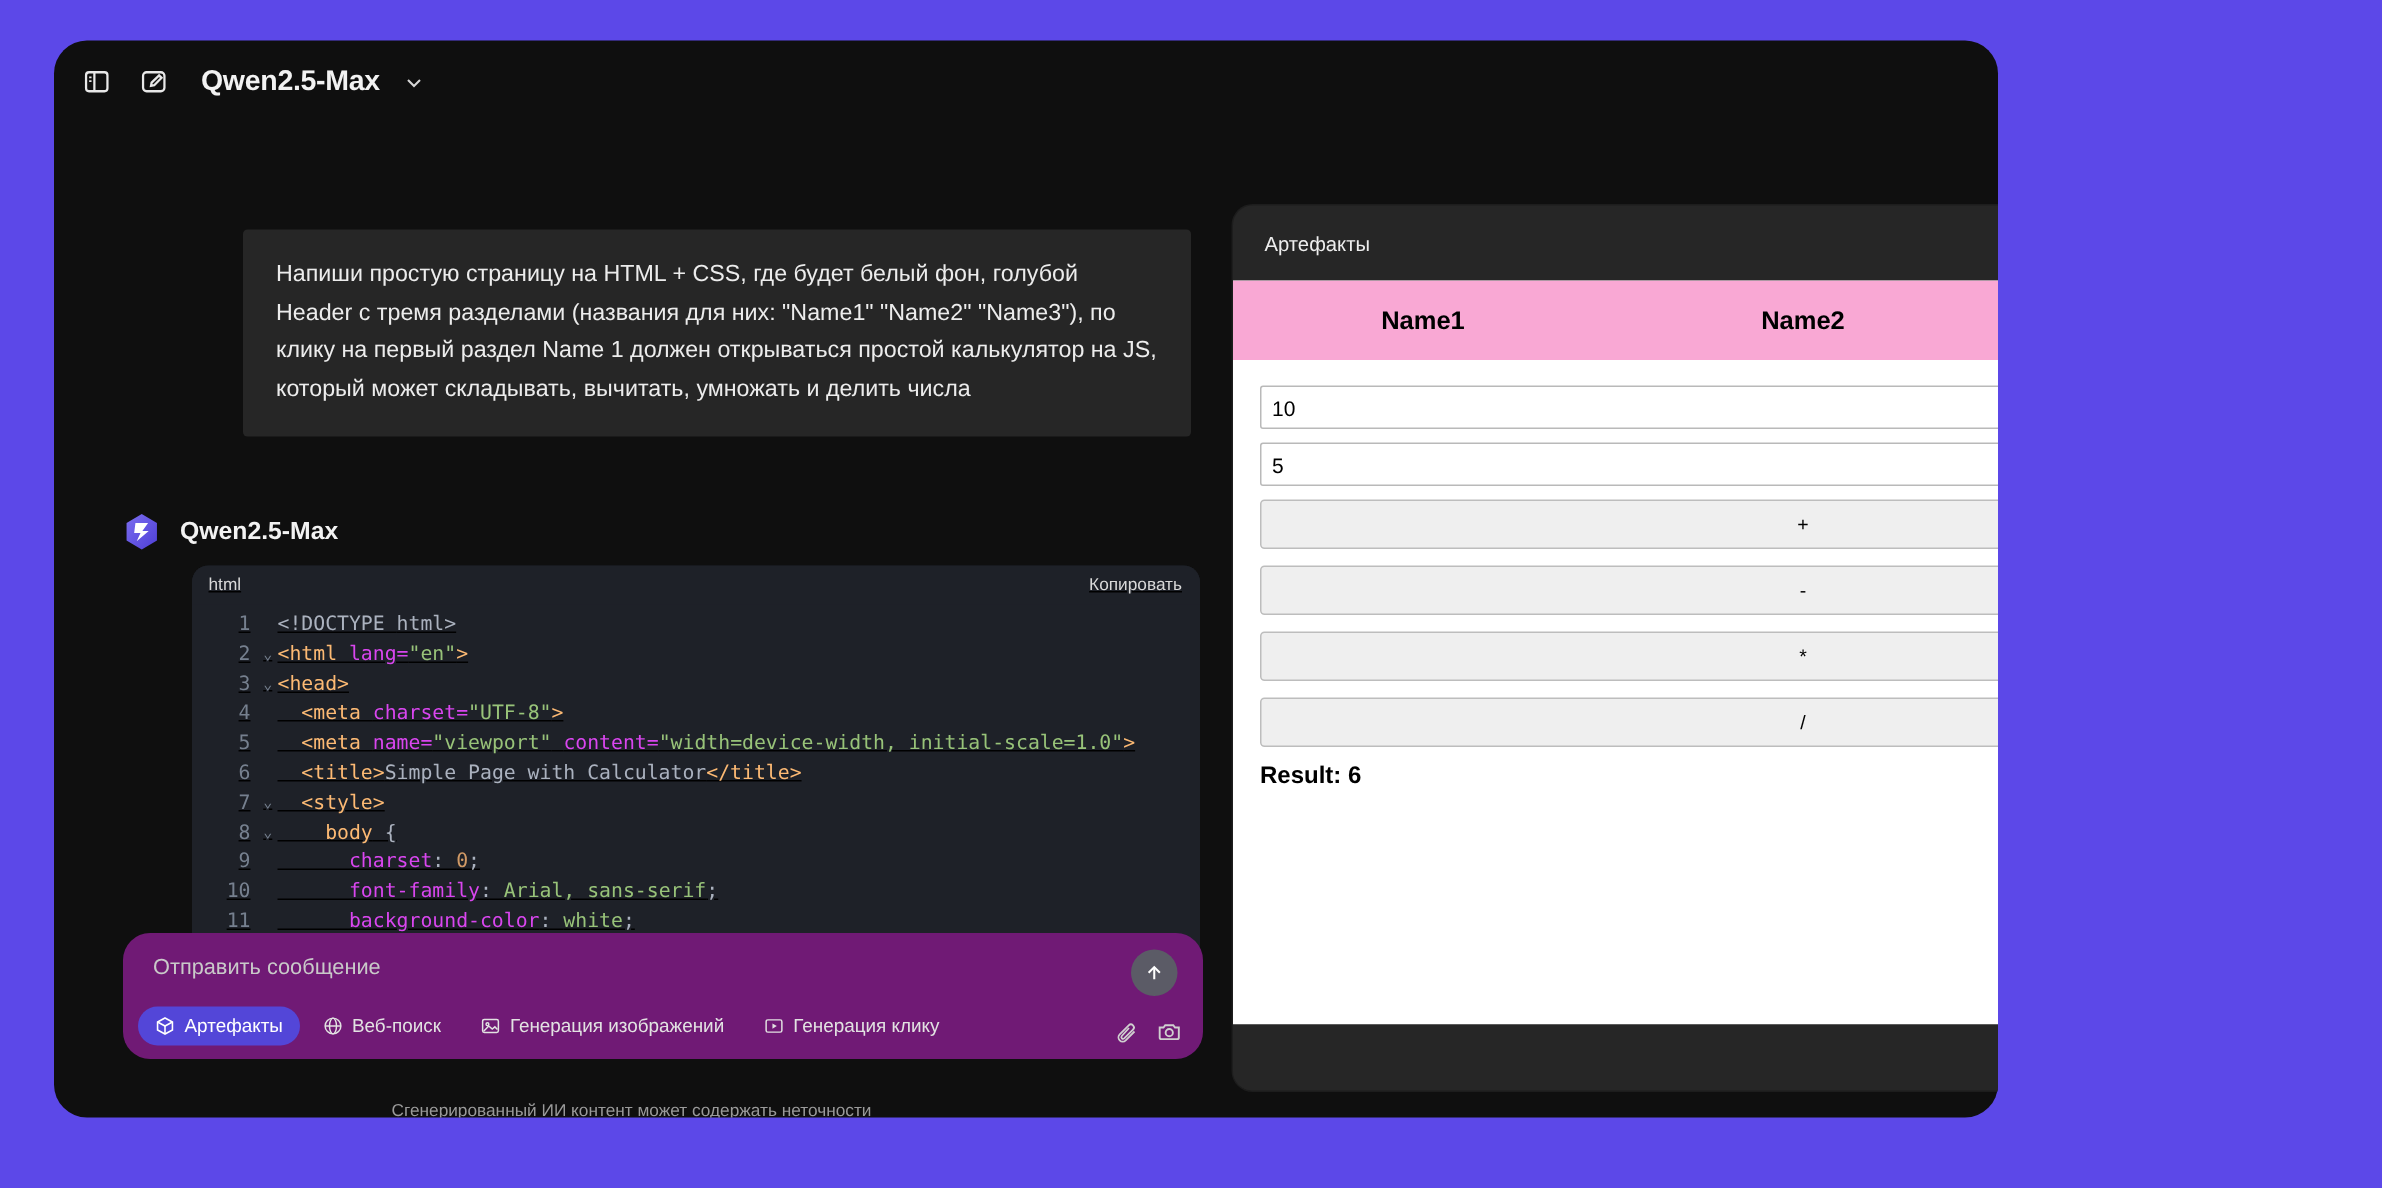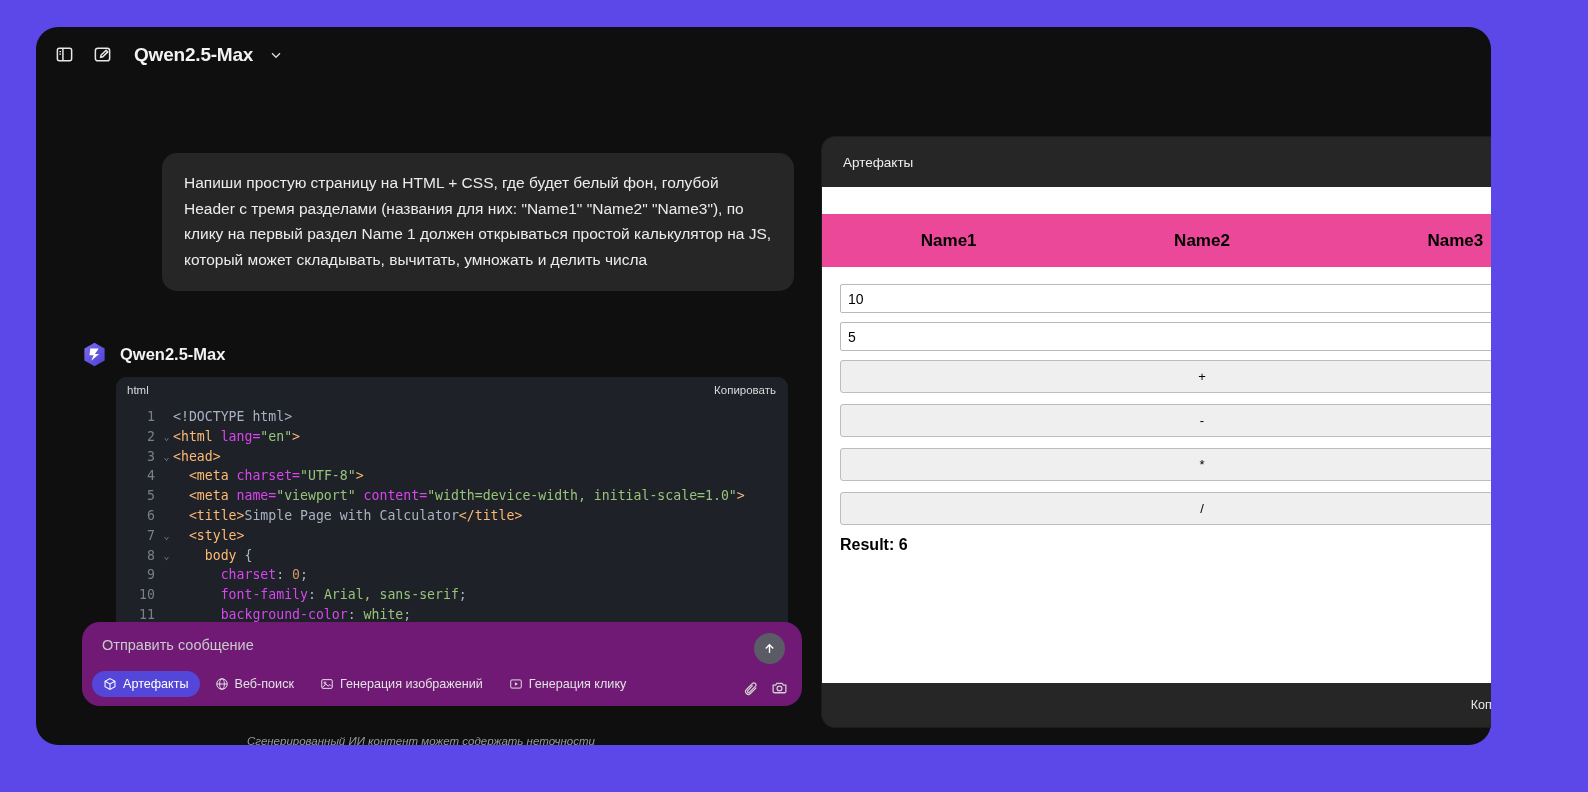--- a/index.html
+++ b/index.html
@@ -7,21 +7,21 @@
     width: 1588px; height: 792px;
     overflow: hidden;
     font-family: "Liberation Sans", sans-serif;
   }
   body { background: #5C48E8; }
 
   
   #app-window {
     position: absolute;
     left: 36px; top: 27px;
-    width: 1455px; height: 718px;
+    width: 1296px; height: 718px;
     background: #0f0f0f;
     border-radius: 22px;
     overflow: hidden;
   }
 
   
   #topbar {
     position: absolute; left: 0; top: 0;
     width: 100%; height: 55px;
     display: flex; align-items: center;
@@ -61,21 +61,21 @@
     height: 580px;
     overflow: hidden;
   }
 
   
   #user-bubble {
     position: absolute;
     left: 126px; top: 71px;
     width: 632px;
     background: #262626;
-    border-radius: 15px;
+    border-radius: 3px;
     padding: 17px 22px 19px 22px;
     color: #ececec;
     font-size: 15.5px;
     line-height: 25.5px;
   }
 
   
   #assistant-head {
     position: absolute;
     left: 44px; top: 258px;
@@ -85,25 +85,26 @@
     width: 28px; height: 28px;
     display: flex; align-items: center; justify-content: center;
   }
   #assistant-name {
     font-size: 16.5px; font-weight: bold; color: #f2f2f2;
   }
 
   
   #code-block {
     position: absolute;
-    left: 80px; top: 295px;
+    left: 92px; top: 295px;
     width: 672px; height: 348px;
     background: #1e2128;
     border-radius: 11px 11px 0 0;
     overflow: hidden;
+    text-decoration: underline;
   }
   #code-head {
     height: 26px;
     background: #1e2128;
     display: flex; align-items: center; justify-content: space-between;
     padding: 0 12px 0 11px;
   }
   #code-lang { font-size: 11.5px; color: #d9d9d9; }
   #code-copy { font-size: 11.5px; color: #d9d9d9; cursor: pointer; }
   #code-body {
@@ -176,21 +177,20 @@
   #composer-right-icons {
     position: absolute; right: 14px; bottom: 10px;
     display: flex; align-items: center; gap: 12px;
   }
   #footnote {
     position: absolute;
     left: 0; bottom: -2px; width: 770px;
     text-align: center;
     font-size: 11.5px;
     color: #9a9a9a;
-    font-style: italic;
   }
 
   
   #artifacts-panel {
     position: absolute;
     left: 786px; top: 110px;
     width: 760px; height: 590px;
     background: #262626;
     border-radius: 13px;
     overflow: hidden;
@@ -206,22 +206,22 @@
 
   #artifacts-stage {
     position: absolute;
     left: 0; top: 50px;
     width: 760px; height: 496px;
     background: #ffffff;
     overflow: hidden;
   }
   #preview-header {
     height: 53px;
-    background: #ec4899;
-    display: flex; align-items: center; margin-top: 27px;
+    background: #f9a8d4;
+    display: flex; align-items: center;
   }
   #preview-header > div {
     flex: 1 1 0;
     text-align: center;
     font-size: 17px;
     font-weight: bold;
     color: #000;
     cursor: pointer;
   }
   #calc {

